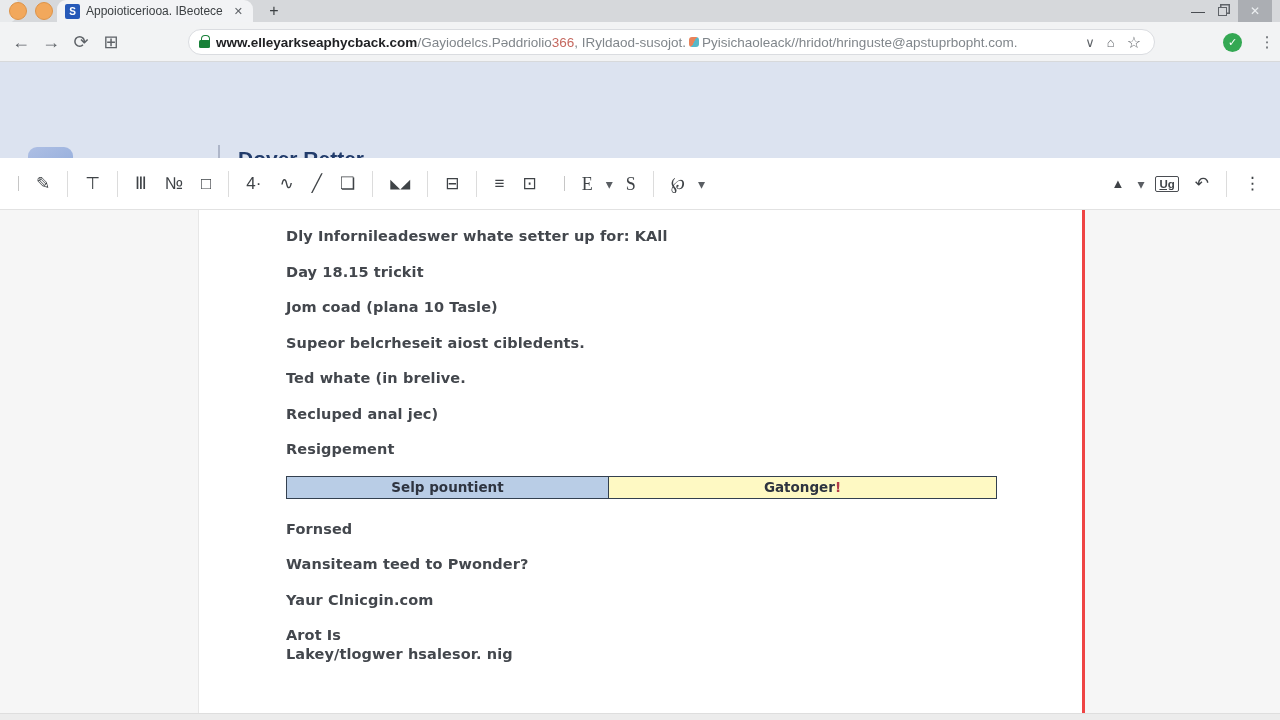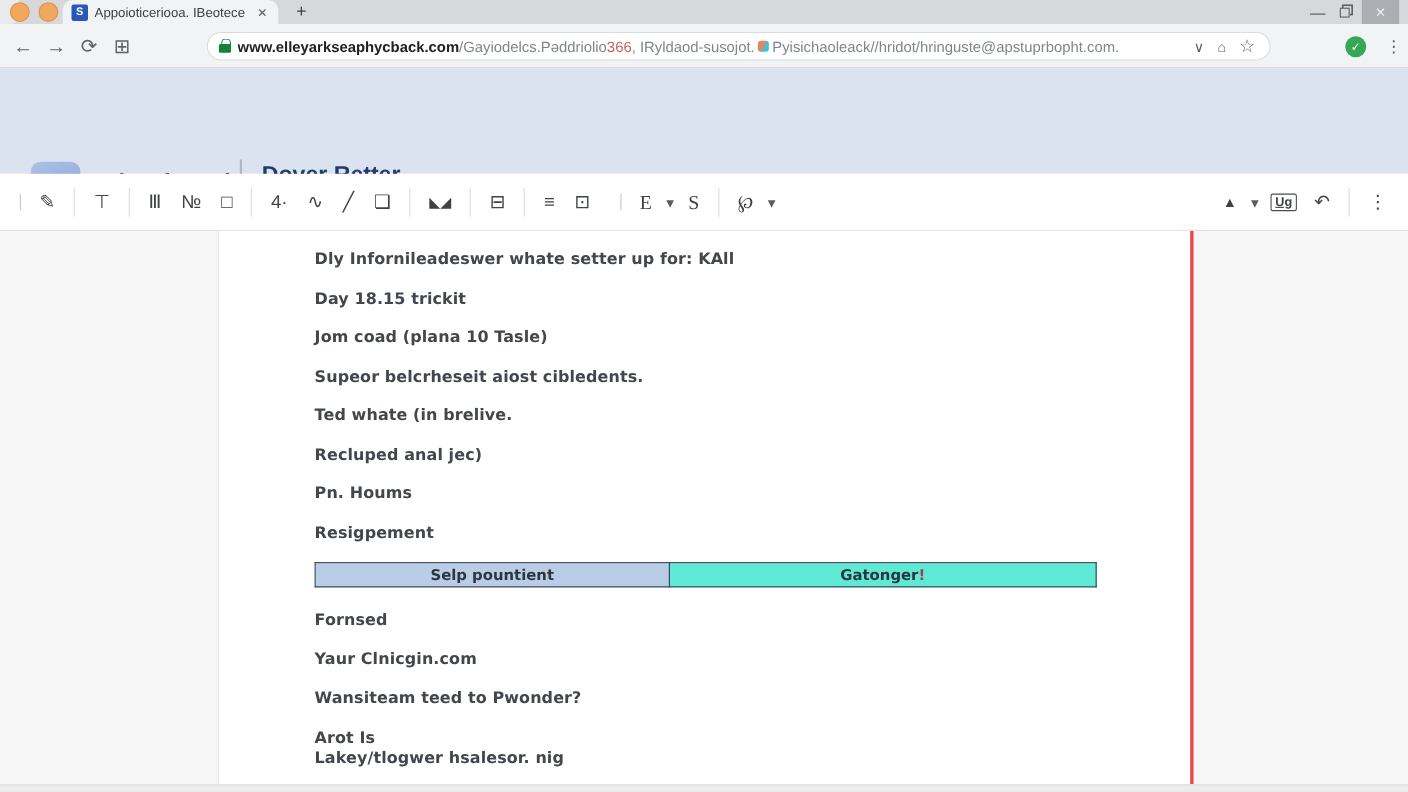--- a/index.html
+++ b/index.html
@@ -96,21 +96,21 @@
     background:#fff; border-left:1px solid #e7e7e7; border-right:3px solid #ef4444;
     padding:17px 0 0 87px; font-family:"DejaVu Sans", sans-serif; }
   .page p { font-size:14.5px; font-weight:bold; color:#43474d; line-height:18px;
     margin:0 0 17.5px; letter-spacing:0.1px; }
   .bottomstrip { position:absolute; left:0; bottom:0; width:1280px; height:7px;
     background:#ececec; border-top:1px solid #dedede; }
   table.dtable { border-collapse:collapse; margin:4px 0 21px; }
   table.dtable td { border:1.7px solid #33404f; height:22px; text-align:center;
     font-size:13.5px; font-weight:bold; color:#2e3440; }
   td.cell-left { width:322px; background:#b9cde6; }
-  td.cell-right { width:388px; background:#5eead4; }
+  td.cell-right { width:388px; background:#fef9c3; }
   .redmark { color:#b23a48; }
   .footer-para { margin-bottom:0 !important; line-height:19px !important; }
 </style>
 </head>
 <body>
 
 <div class="tabbar">
   <div class="swoosh"></div>
   <div class="traffic one"></div>
   <div class="traffic two"></div>
@@ -203,32 +203,31 @@
 </div>
 
 <div class="docarea">
   <div class="page">
     <p>Dly Infornileadeswer whate setter up for: KAll</p>
     <p>Day 18.15 trickit</p>
     <p>Jom coad (plana 10 Tasle)</p>
     <p>Supeor belcrheseit aiost cibledents.</p>
     <p>Ted whate (in brelive.</p>
     <p>Recluped anal jec)</p>
-    <p>Pn. Houms</p>
     <p>Resigpement</p>
 
     <table class="dtable">
       <tbody>
           <tr>
         <td class="cell-left">Selp pountient</td>
         <td class="cell-right"><span>Gatonger</span><span class="redmark">!</span></td>
       </tr>
     </tbody>
       </table>
 
     <p>Fornsed</p>
+    <p>Wansiteam teed to Pwonder?</p>
     <p>Yaur Clnicgin.com</p>
-    <p>Wansiteam teed to Pwonder?</p>
 
     <p class="footer-para"><span>Arot Is</span><br><span>Lakey/tlogwer hsalesor. nig</span></p>
   </div>
   <div class="bottomstrip"></div>
 </div>
 
 </body></html>

